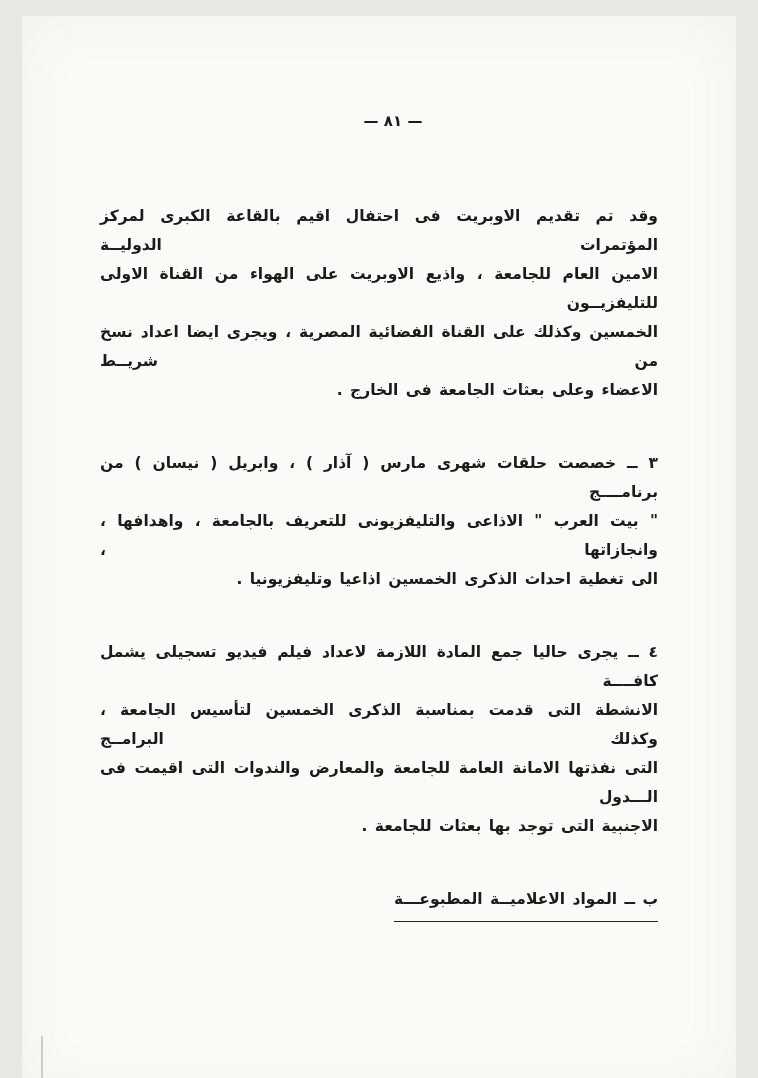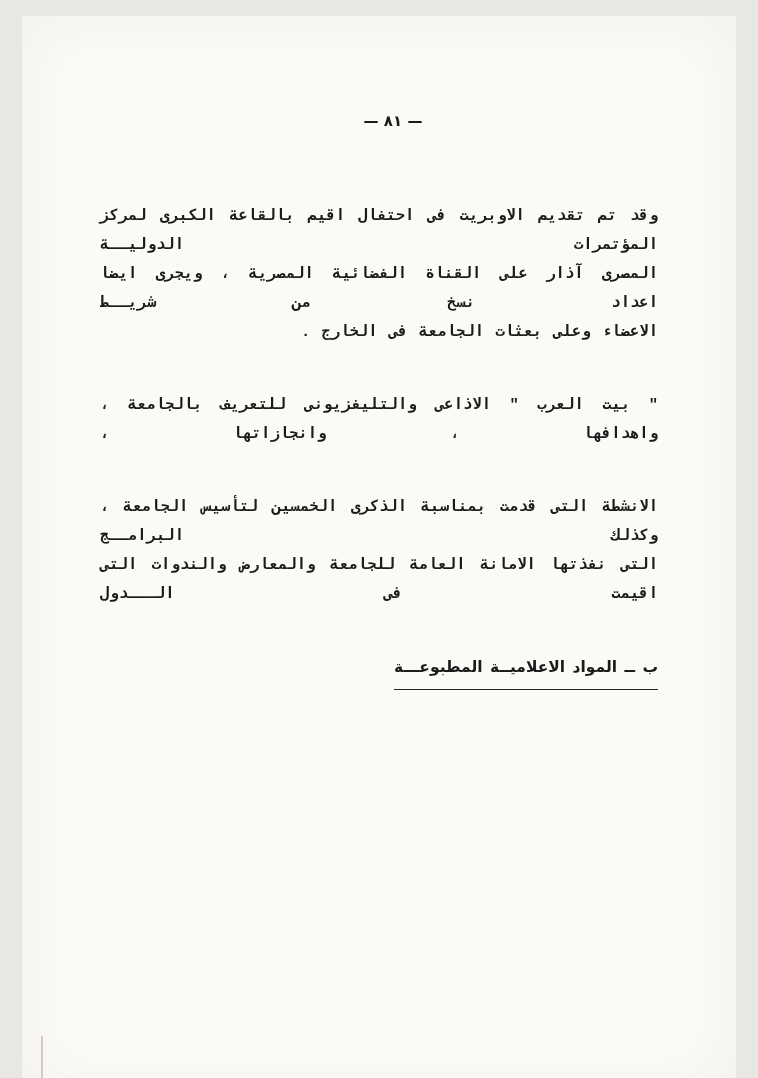--- a/index.html
+++ b/index.html
@@ -36,21 +36,20 @@
     right: 78px;
     left: 78px;
     direction: rtl;
     font-size: 15.5px;
     font-weight: 700;
     line-height: 29px;
     word-spacing: 2px;
   }
   .para {
     margin: 0 0 44px 0;
-    font-family: Liberation Mono, monospace;
   }
   .line {
     text-align: justify;
     text-align-last: justify;
   }
   .line-last {
     text-align-last: right;
   }
   .heading-block {
     margin: 30px 0 26px 0;
@@ -75,27 +74,32 @@
 </style>
 </head>
 <body>
 
 <div class="page">
   <div class="page-number">— ٨١ —</div>
 
   <div class="doc-body">
       <div class="para">
         <div class="line">وقد تم تقديم الاوبريت فى احتفال اقيم بالقاعة الكبرى لمركز المؤتمرات الدوليــة</div>
-        <div class="line">المصرى آذار على القناة الفضائية المصرية ، ويجرى ايضا اعداد نسخ من شريــط</div>
+        <div class="line">الامين العام للجامعة ، واذيع الاوبريت على الهواء من القناة الاولى للتليفزيــون</div>
+        <div class="line">الخمسين وكذلك على القناة الفضائية المصرية ، ويجرى ايضا اعداد نسخ من شريــط</div>
         <div class="line line-last">الاعضاء وعلى بعثات الجامعة فى الخارج .</div>
       </div>
       <div class="para">
+        <div class="line">٣ ــ خصصت حلقات شهرى مارس ( آذار ) ، وابريل ( نيسان ) من برنامــــج</div>
         <div class="line">" بيت العرب " الاذاعى والتليفزيونى للتعريف بالجامعة ، واهدافها ، وانجازاتها ،</div>
+        <div class="line line-last">الى تغطية احداث الذكرى الخمسين اذاعيا وتليفزيونيا .</div>
       </div>
       <div class="para">
+        <div class="line">٤ ــ يجرى حاليا جمع المادة اللازمة لاعداد فيلم فيديو تسجيلى يشمل كافــــة</div>
         <div class="line">الانشطة التى قدمت بمناسبة الذكرى الخمسين لتأسيس الجامعة ، وكذلك البرامــج</div>
         <div class="line">التى نفذتها الامانة العامة للجامعة والمعارض والندوات التى اقيمت فى الـــدول</div>
+        <div class="line line-last">الاجنبية التى توجد بها بعثات للجامعة .</div>
       </div>
       <div class="heading-block"><span class="heading-text">ب ــ المواد الاعلاميــة المطبوعـــة</span></div>
     </div>
 
   <div class="scan-line"></div>
 </div>
 
 </body></html>

